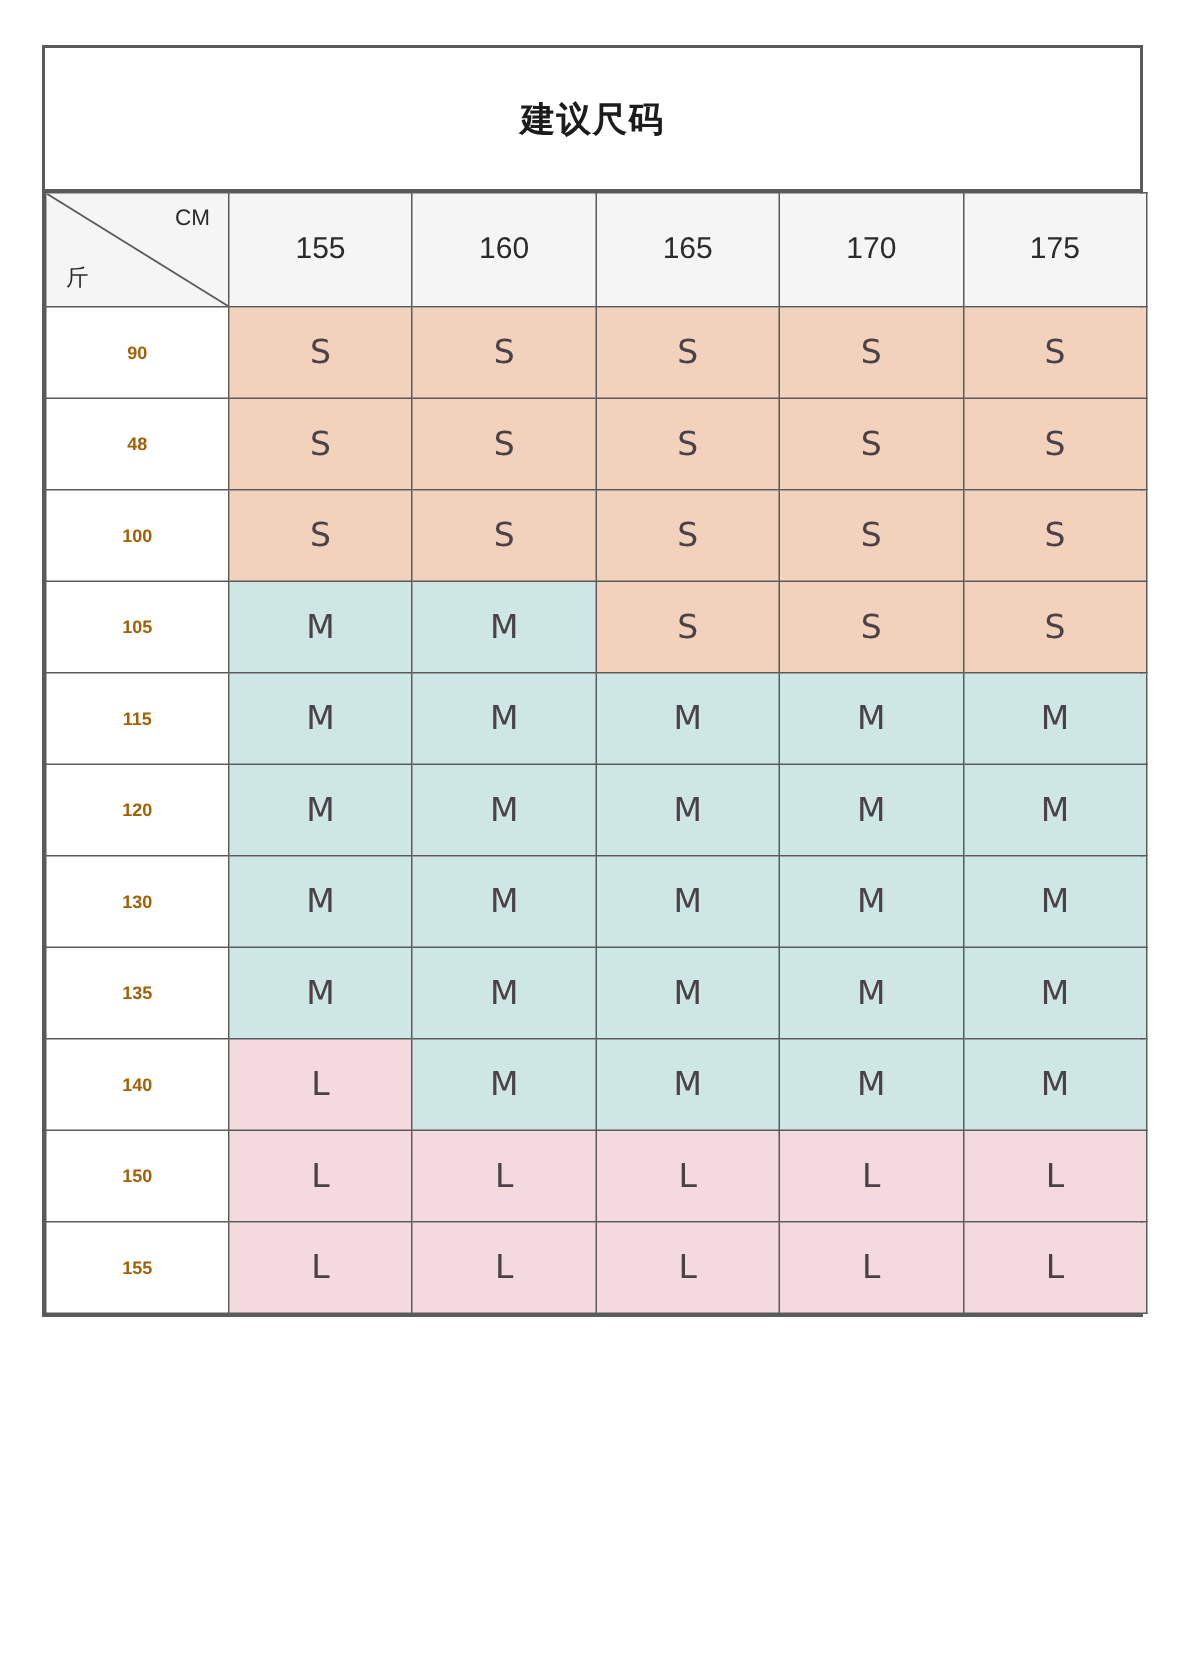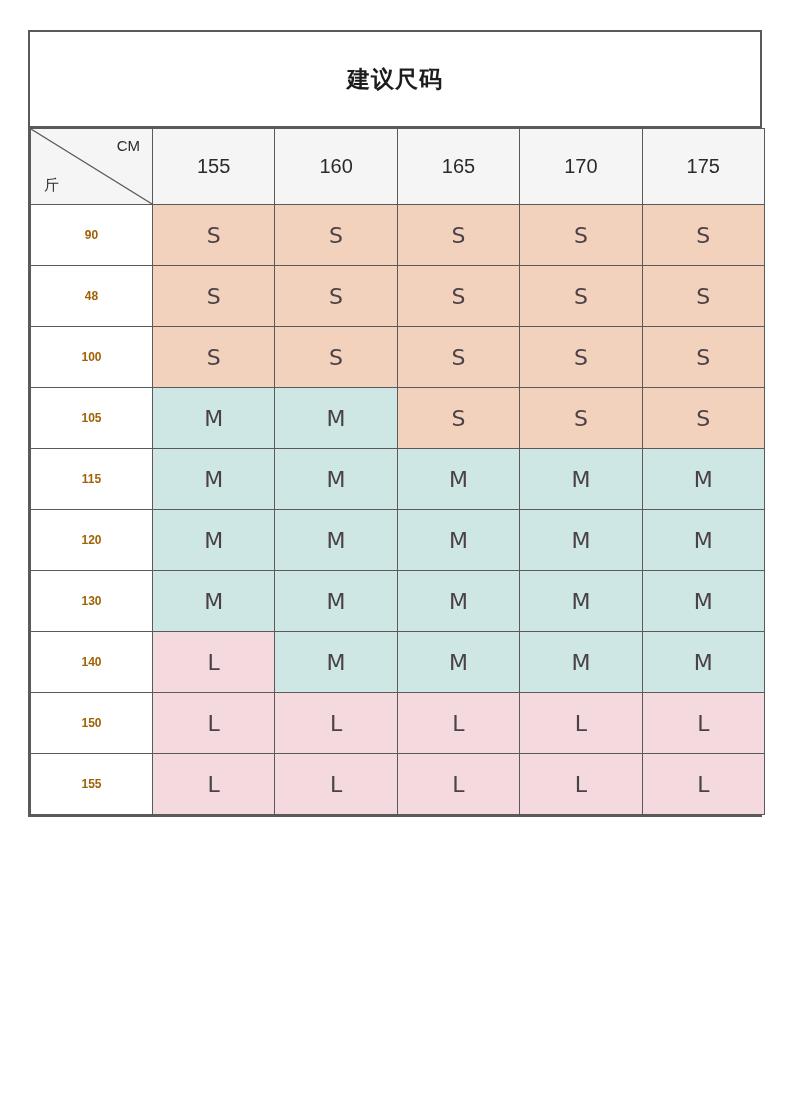--- a/index.html
+++ b/index.html
@@ -215,20 +215,28 @@
           </tr>
           <tr class="data-row">
             <td class="row-head">130</td>
             <td class="size-cell size-M">M</td>
             <td class="size-cell size-M">M</td>
             <td class="size-cell size-M">M</td>
             <td class="size-cell size-M">M</td>
             <td class="size-cell size-M">M</td>
           </tr>
           <tr class="data-row">
+            <td class="row-head">135</td>
+            <td class="size-cell size-M">M</td>
+            <td class="size-cell size-M">M</td>
+            <td class="size-cell size-M">M</td>
+            <td class="size-cell size-M">M</td>
+            <td class="size-cell size-M">M</td>
+          </tr>
+          <tr class="data-row">
             <td class="row-head">140</td>
             <td class="size-cell size-L">L</td>
             <td class="size-cell size-M">M</td>
             <td class="size-cell size-M">M</td>
             <td class="size-cell size-M">M</td>
             <td class="size-cell size-M">M</td>
           </tr>
           <tr class="data-row">
             <td class="row-head">150</td>
             <td class="size-cell size-L">L</td>

